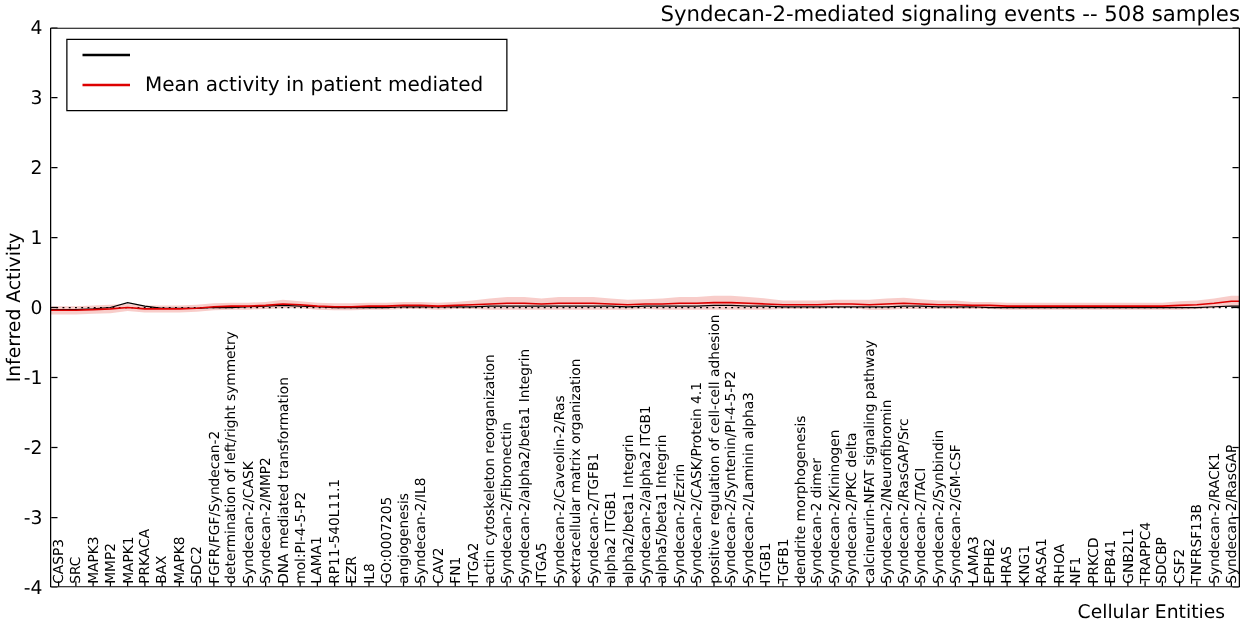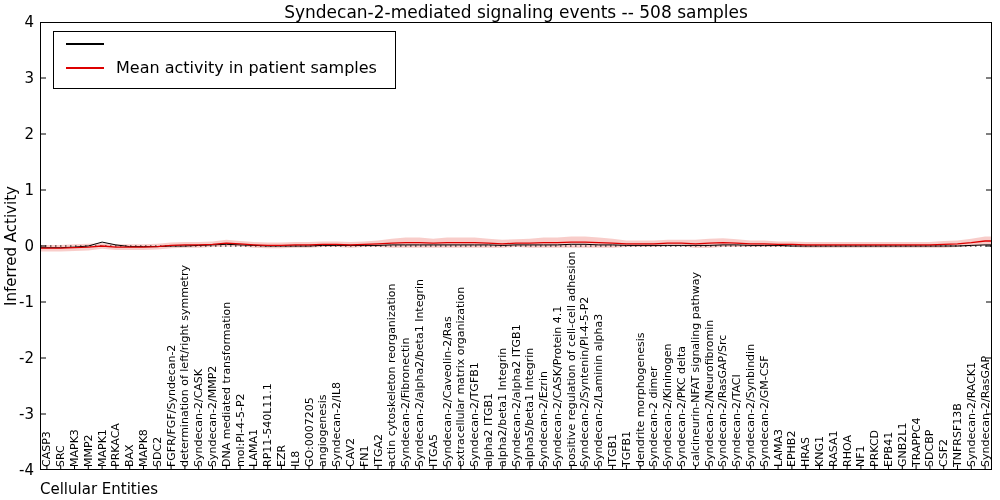--- a/index.html
+++ b/index.html
@@ -1,20 +1,20 @@
 <!DOCTYPE html>
 <html><head>
 <meta charset="utf-8">
 <style>
   html,body{margin:0;padding:0;background:#ffffff;}
   body{width:1000px;height:500px;position:relative;font-family:"DejaVu Sans","Liberation Sans",sans-serif;color:#000;overflow:hidden;}
   .fig{position:absolute;inset:0;background:#fff;}
-  .title{position:absolute;left:40px;top:2px;width:952px;text-align:center;font-size:17px;white-space:nowrap;}
+  .title{position:absolute;left:40px;top:2px;width:952px;text-align:right;font-size:17px;white-space:nowrap;}
   .ylabel{position:absolute;left:11px;top:246px;transform:translate(-50%,-50%) rotate(-90deg);font-size:15px;white-space:nowrap;}
-  .xlabel{position:absolute;left:40px;top:480px;width:952px;text-align:left;font-size:15px;}
+  .xlabel{position:absolute;left:28px;top:480px;width:952px;text-align:right;font-size:15px;}
   .plot{position:absolute;left:40px;top:22px;width:952px;height:448px;}
   .plot svg{position:absolute;left:0;top:0;}
   .legend{position:absolute;left:13px;top:9px;background:#fff;border:1px solid #000;padding:11px 18px 11px 12px;display:flex;flex-direction:column;gap:13px;}
   .legend-row{display:flex;align-items:center;gap:12px;}
   .legend-line{width:38px;height:0;border-top:2px solid #000;flex:0 0 auto;}
   .legend-text{font-size:16px;white-space:nowrap;}
   .ytick{position:absolute;left:6px;width:28px;text-align:right;font-size:15px;line-height:16px;}
   .xtick{position:absolute;top:467px;white-space:nowrap;font-size:11px;line-height:13px;transform:rotate(-90deg);transform-origin:0 0;}
 </style>
 </head>
@@ -121,21 +121,21 @@
           <line x1="945.1" y1="447" x2="945.1" y2="443" stroke="#000"></line>
         </g>
         <rect x="0.5" y="0.5" width="951" height="447" fill="none" stroke="#000"></rect>
       </svg>
     <div class="legend">
       <div class="legend-row">
         <span class="legend-line" style="border-top-color: rgb(0, 0, 0);"></span>
       </div>
       <div class="legend-row">
         <span class="legend-line" style="border-top-color: rgb(221, 0, 0);"></span>
-        <span class="legend-text">Mean activity in patient samples</span>
+        <span class="legend-text">Mean activity in patient mediated</span>
       </div>
     </div>
   </div>
 
   <div id="ytick-labels">
       <span class="ytick" style="top: 14px;">4</span>
       <span class="ytick" style="top: 70px;">3</span>
       <span class="ytick" style="top: 126px;">2</span>
       <span class="ytick" style="top: 182px;">1</span>
       <span class="ytick" style="top: 238px;">0</span>

